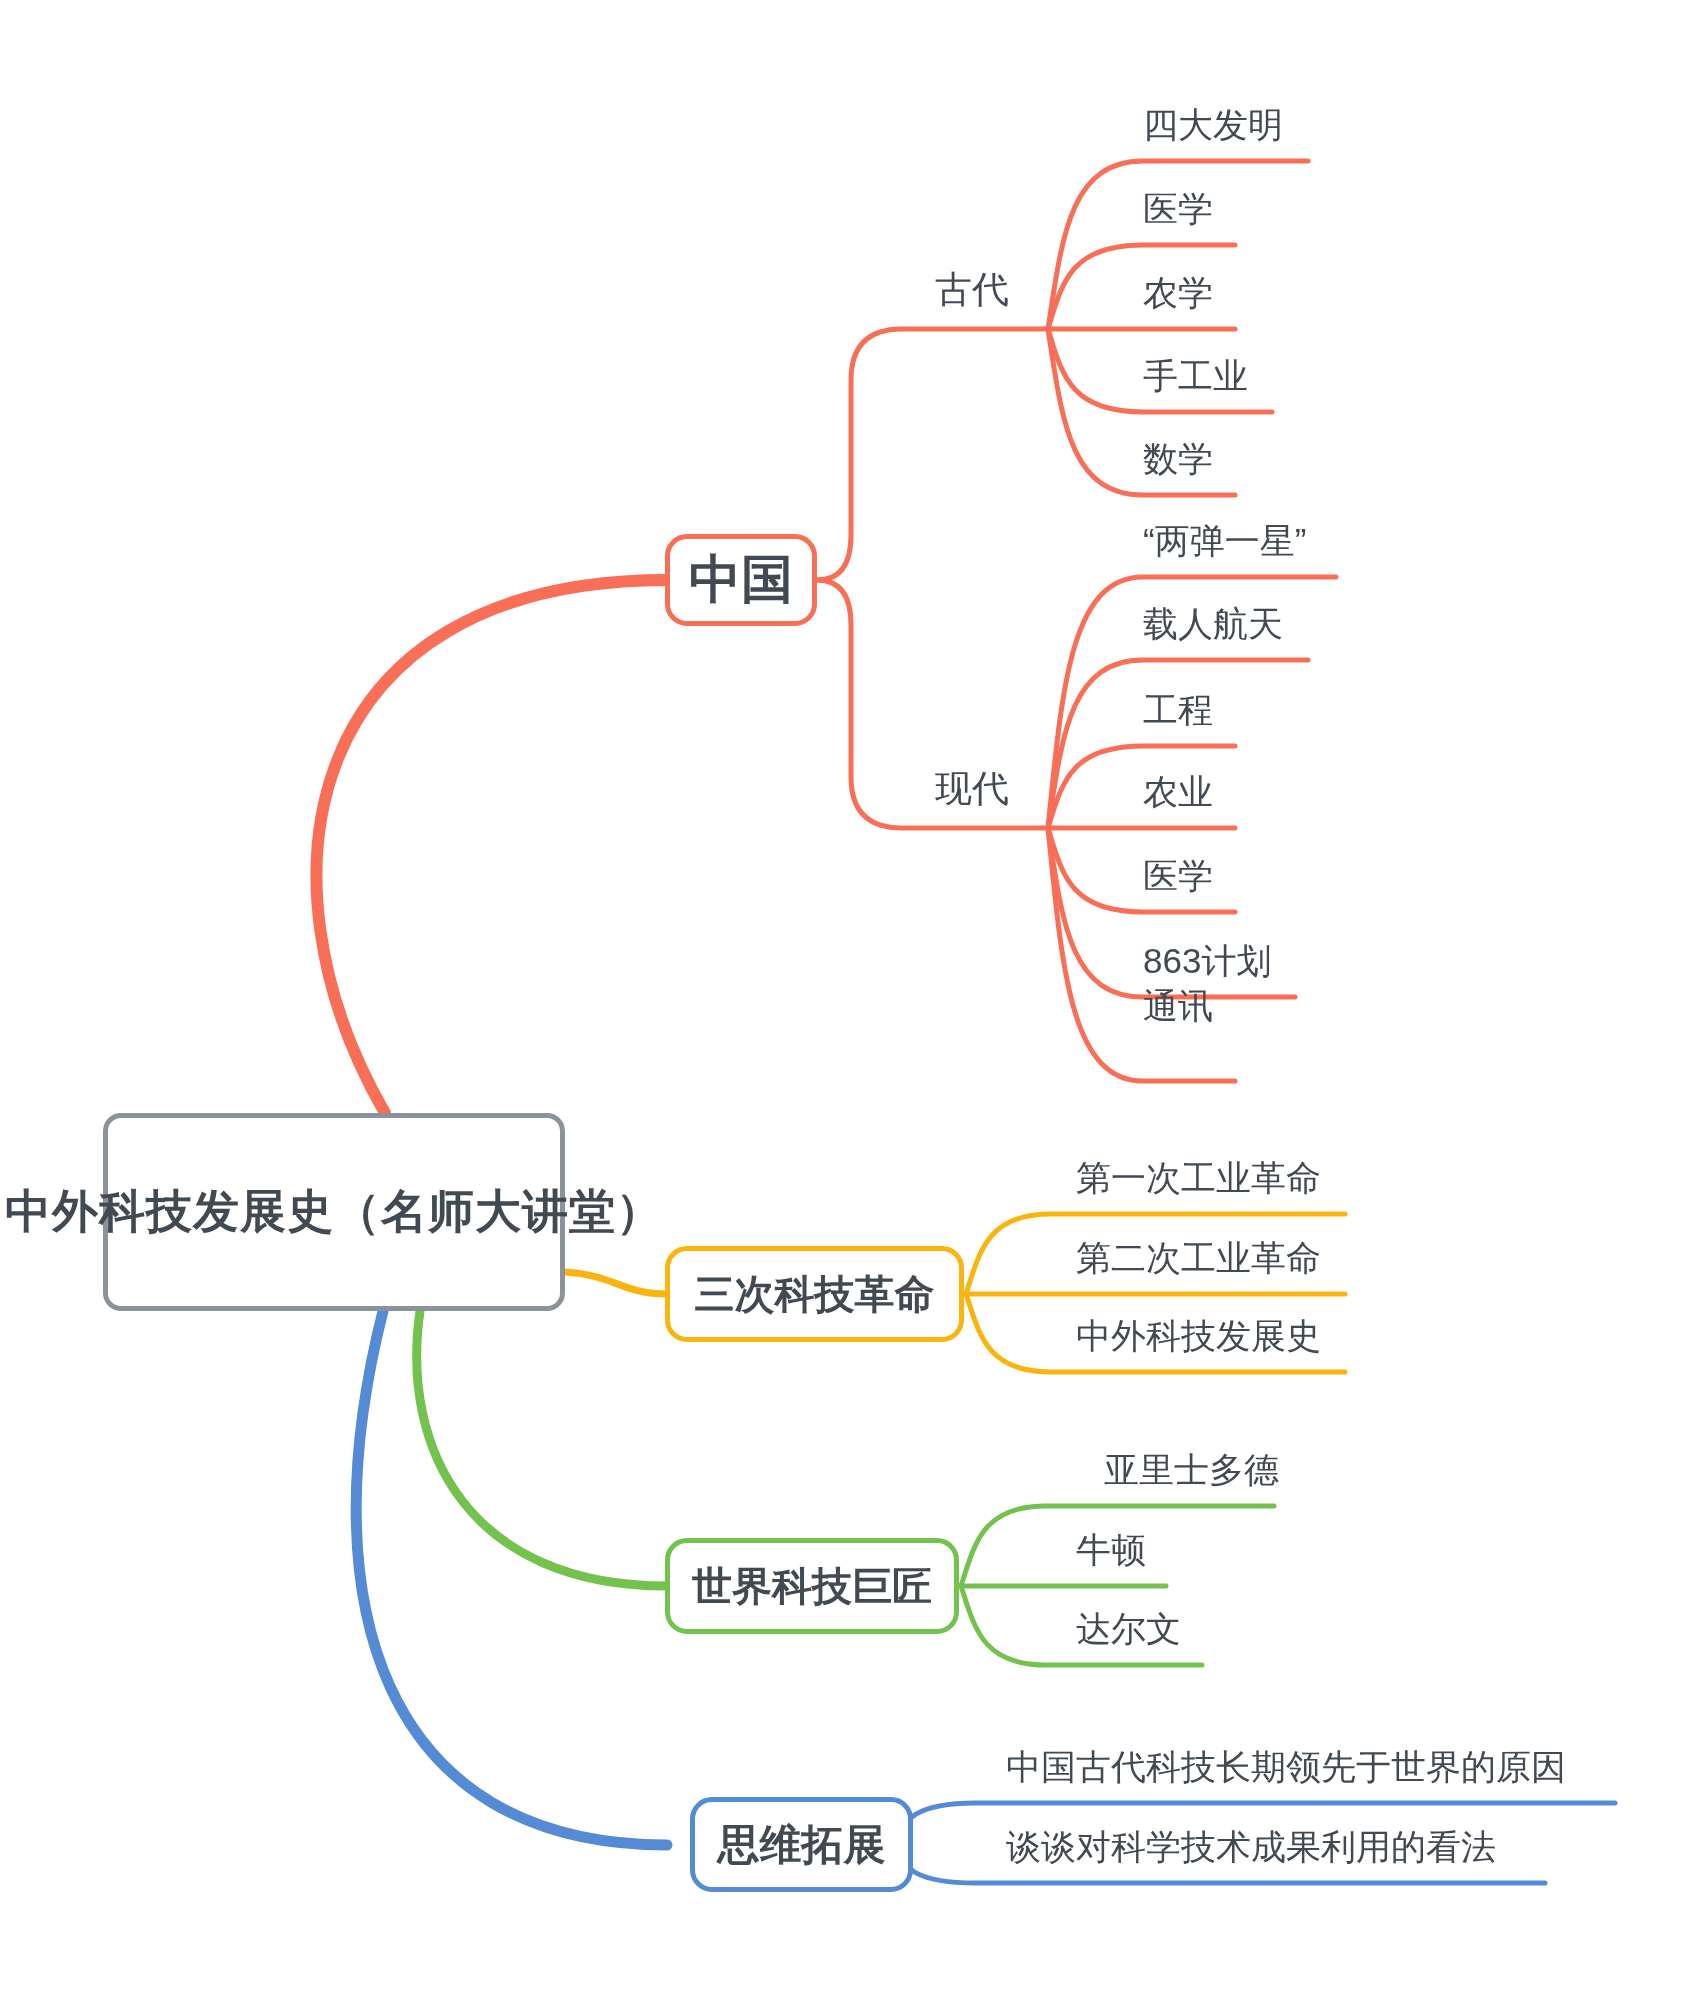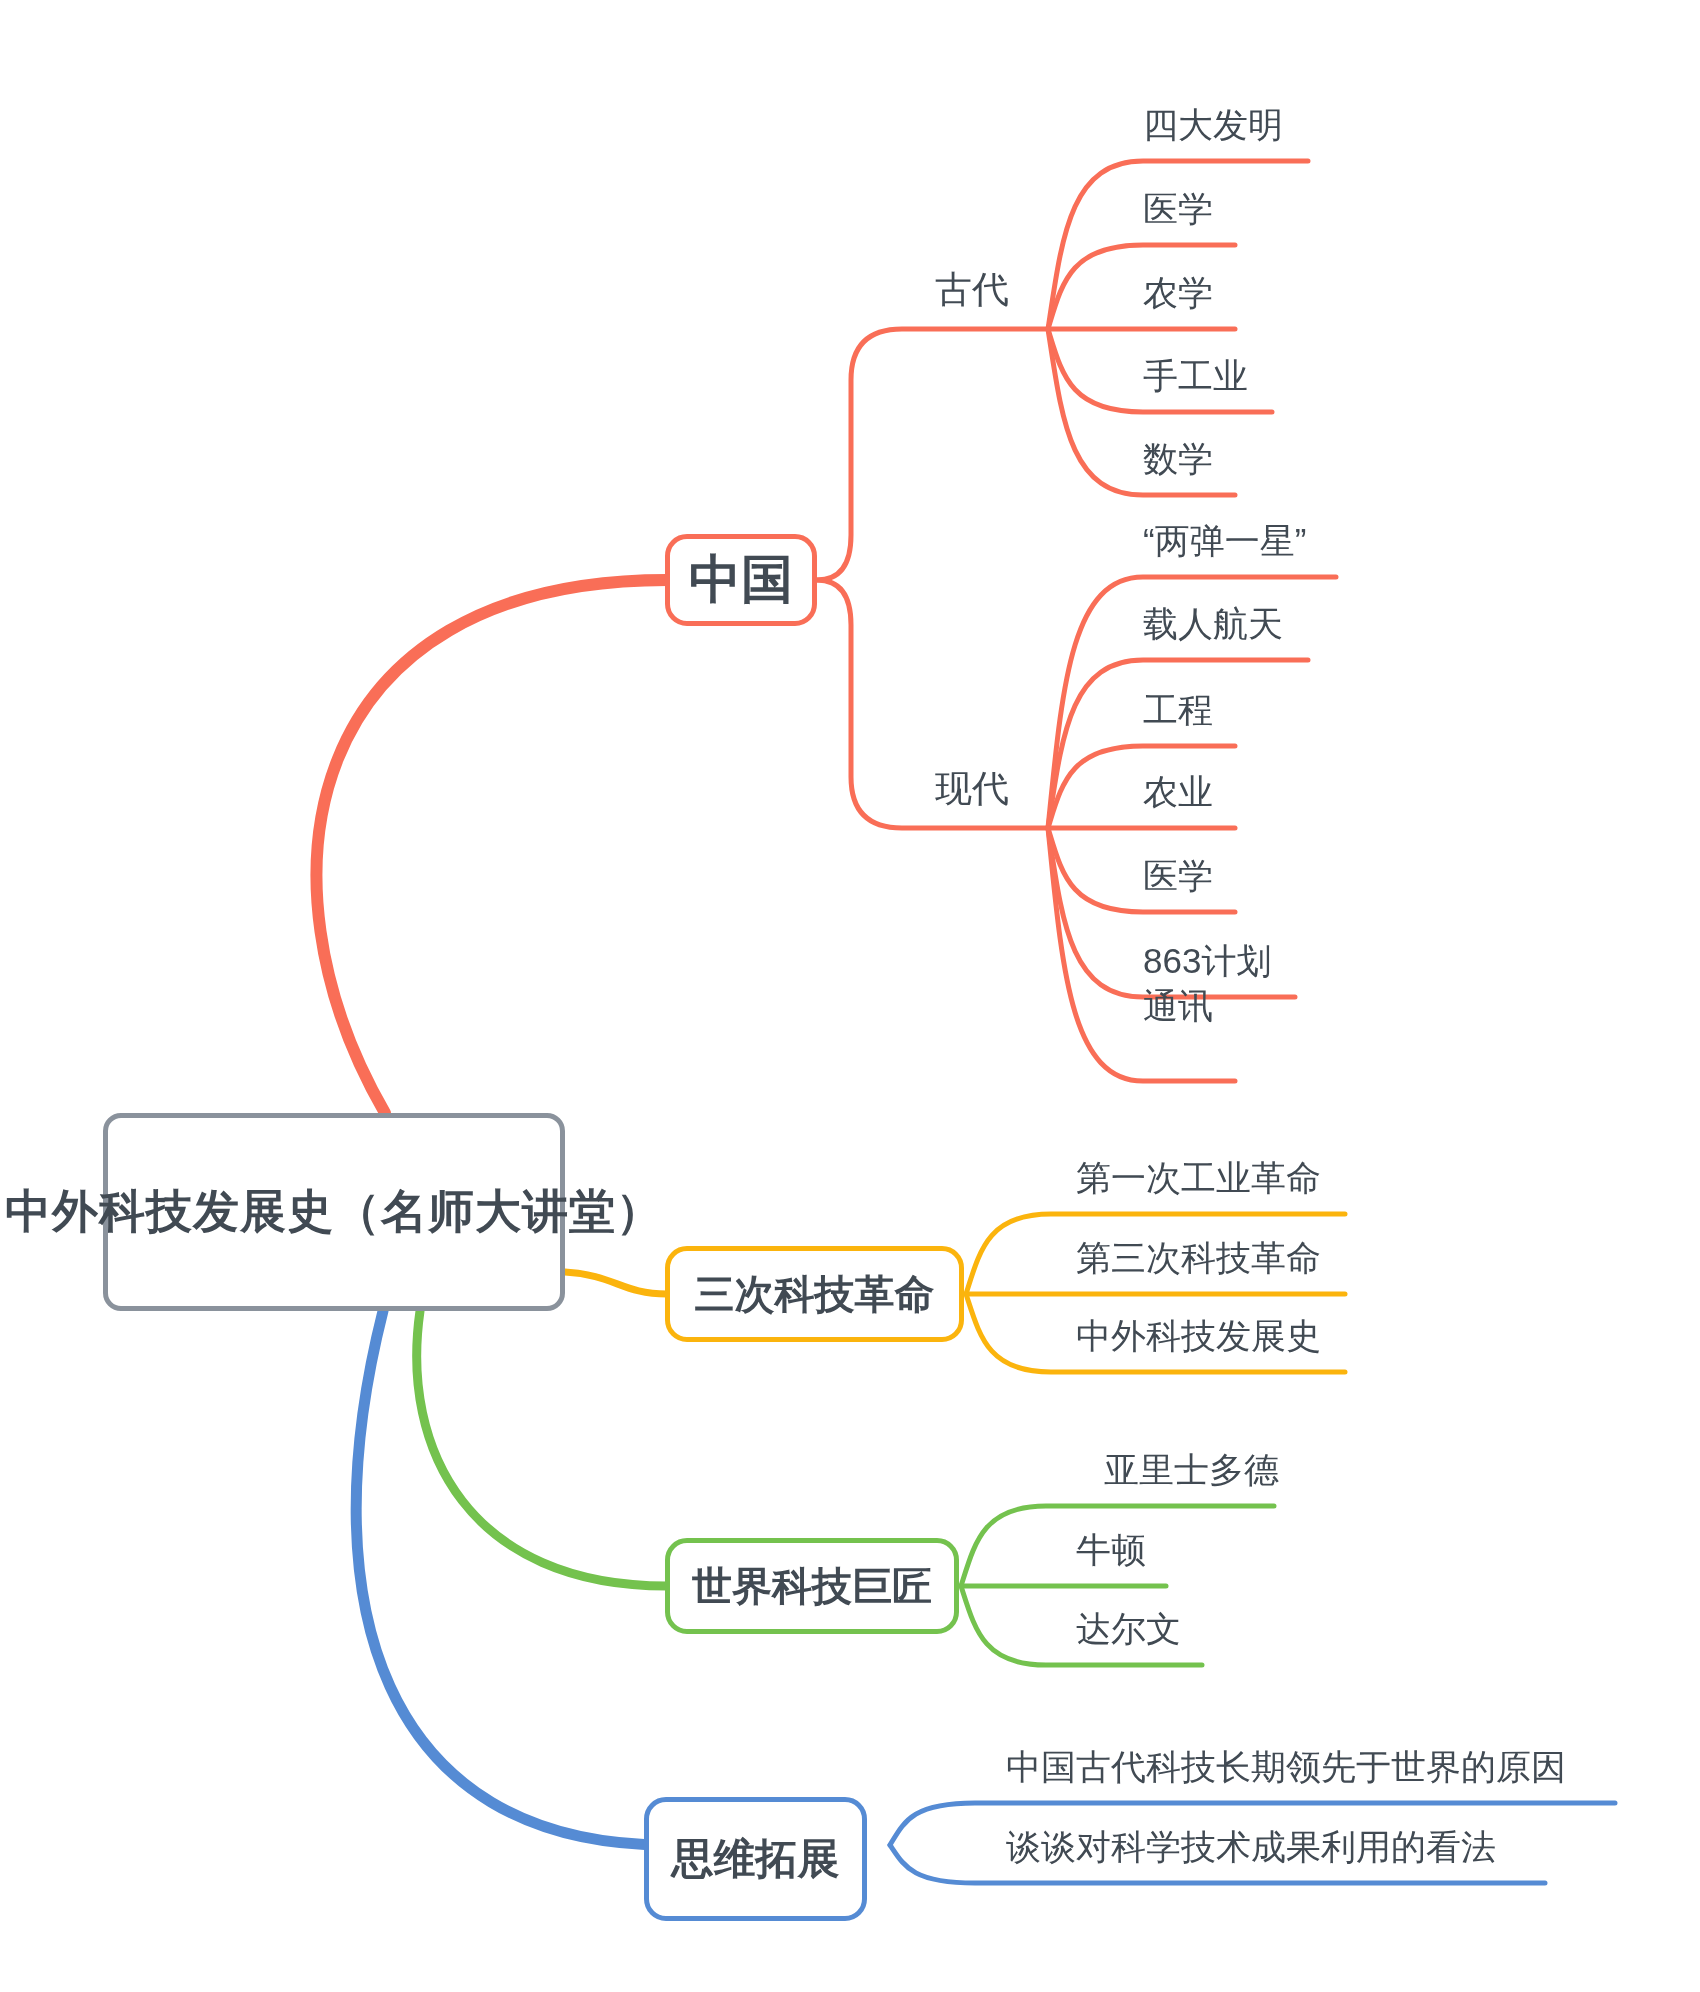--- a/index.html
+++ b/index.html
@@ -73,26 +73,26 @@
     <div class="leaf" style="left: 1143px; bottom: 1344px;">载人航天</div>
     <div class="leaf" style="left: 1143px; bottom: 1258px;">工程</div>
     <div class="leaf" style="left: 1143px; bottom: 1176px;">农业</div>
     <div class="leaf" style="left: 1143px; bottom: 1092px;">医学</div>
     <div class="leaf" style="left: 1143px; bottom: 1007px;">863计划</div>
     <div class="leaf" style="left: 1143px; bottom: 962px;">通讯</div>
     <div class="node-box" style="left: 665px; top: 1246px; width: 299px; height: 96px; border-color: rgb(251, 180, 13);">
       <span class="branch-label" style="font-size: 40px;">三次科技革命</span>
     </div>
     <div class="leaf" style="left: 1076px; bottom: 790px;">第一次工业革命</div>
-    <div class="leaf" style="left: 1076px; bottom: 710px;">第三次科技革命</div>
+    <div class="leaf" style="left: 1076px; bottom: 710px;">第二次工业革命</div>
     <div class="leaf" style="left: 1076px; bottom: 632px;">中外科技发展史</div>
     <div class="node-box" style="left: 665px; top: 1538px; width: 294px; height: 96px; border-color: rgb(116, 194, 78);">
       <span class="branch-label" style="font-size: 40px;">世界科技巨匠</span>
     </div>
     <div class="leaf" style="left: 1076px; bottom: 498px; margin-left: 28px;">亚里士多德</div>
     <div class="leaf" style="left: 1076px; bottom: 418px;">牛顿</div>
     <div class="leaf" style="left: 1076px; bottom: 339px;">达尔文</div>
-    <div class="node-box" style="left: 644px; top: 1797px; width: 223px; height: 124px; border-color: rgb(85, 139, 212);">
+    <div class="node-box" style="left: 690px; top: 1797px; width: 223px; height: 95px; border-color: rgb(85, 139, 212);">
       <span class="branch-label" style="font-size: 42px;">思维拓展</span>
     </div>
     <div class="leaf" style="left: 1006px; bottom: 201px;">中国古代科技长期领先于世界的原因</div>
     <div class="leaf" style="left: 1006px; bottom: 121px;">谈谈对科学技术成果利用的看法</div>
   </div>
 
 </body></html>

